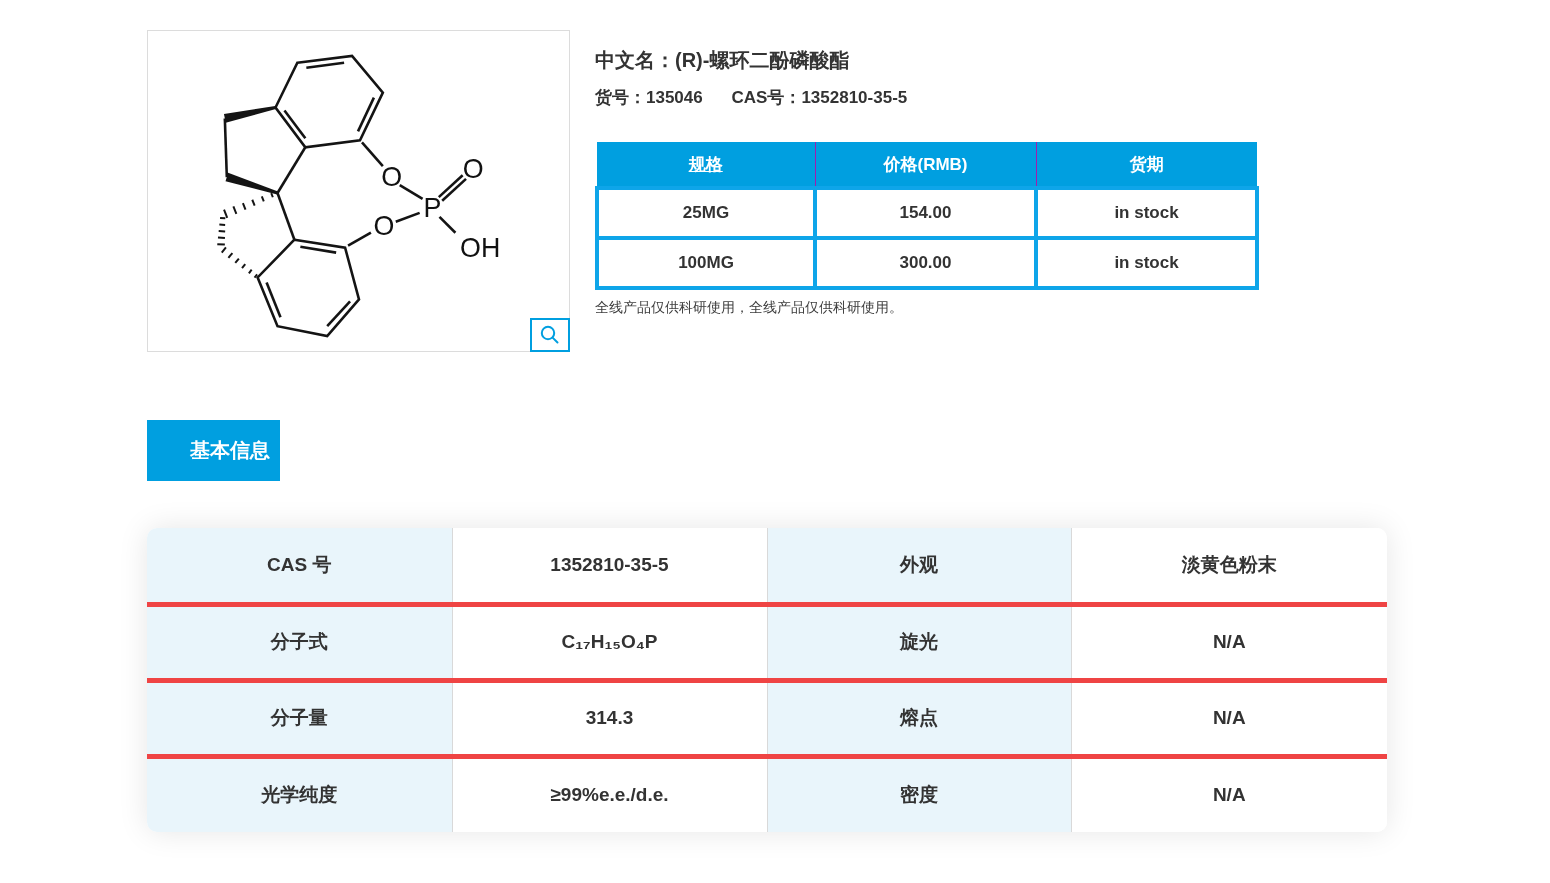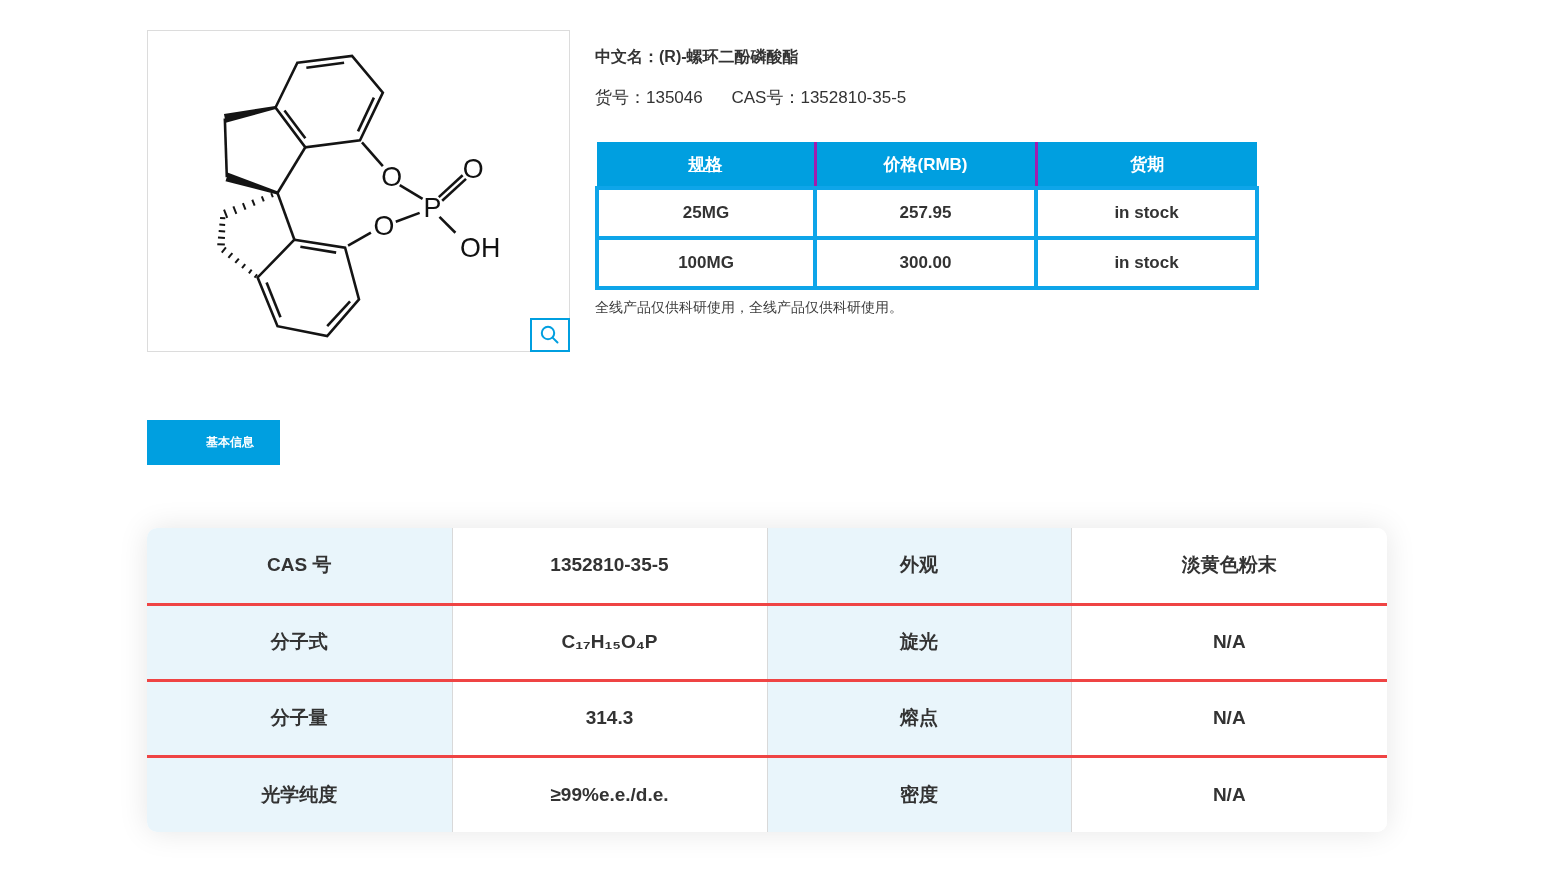--- a/index.html
+++ b/index.html
@@ -21,53 +21,53 @@
   .bond-thin { stroke:#141414; stroke-width:2; fill:none; }
   .wedge { fill:#141414; stroke:none; }
   .atom { font-family:"Liberation Sans","DejaVu Sans",sans-serif; font-size:27px; font-weight:500; fill:#111; }
   .zoom-btn {
     position:absolute; right:-1px; bottom:-1px; width:40px; height:34px;
     background:#fff; border:2px solid #009FE0;
     display:flex; align-items:center; justify-content:center; cursor:pointer;
   }
 
   
-  .info-name { position:absolute; left:595px; top:47px; font-size:16px; font-weight:600; color:#333; }
-  .info-sku  { position:absolute; left:595px; top:86px; font-size:17px; font-weight:400; color:#333; }
+  .info-name { position:absolute; left:595px; top:47px; font-size:20px; font-weight:600; color:#333; }
+  .info-sku  { position:absolute; left:595px; top:86px; font-size:17px; font-weight:700; color:#333; }
   .info-sku .cas-label { margin-left:24px; }
 
   
   table.price { position:absolute; left:595px; top:142px; border-collapse:collapse; table-layout:fixed; }
   table.price th {
     height:46px; background:#009FE0; color:#ffffff; font-size:17px; font-weight:700;
-    text-align:center; border-left:3px solid #a21caf;
+    text-align:center; border-left:1px solid #a21caf;
   }
   table.price th:first-child { border-left:none;text-decoration:underline; }
   table.price td {
     height:50px; background:#ffffff; text-align:center; font-size:17px; font-weight:600;
     color:#333; border:4px solid #0ea5e9;
   }
   .note { position:absolute; left:595px; top:299px; font-size:14px; color:#3d3d3d; }
 
   
   .tab {
-    position:absolute; left:147px; top:420px; width:133px; height:45px;
-    background:#009FE0; color:#fff; font-size:12px; font-weight:600;
+    position:absolute; left:147px; top:420px; width:133px; height:61px;
+    background:#009FE0; color:#fff; font-size:20px; font-weight:600;
     display:flex; align-items:center; justify-content:center; cursor:pointer; border:none;padding-left:33px;
   }
 
   
   .details-card {
     position:absolute; left:147px; top:528px; width:1240px; height:304px;
     background:#fff; border-radius:10px; overflow:hidden;
     box-shadow:0 0 30px rgba(0,0,0,0.10);
   }
   table.details { width:1240px; height:304px; border-collapse:collapse; table-layout:fixed; }
   table.details td { text-align:center; font-size:19px; color:#333; height:61px; }
-  table.details tr + tr td { border-top:3px solid #ef4444; }
+  table.details tr + tr td { border-top:5px solid #ef4444; }
   table.details td + td { border-left:1px solid #d9d9d9; }
   table.details td.lbl { background:#E9F5FB; font-weight:700; }
   table.details td.val { background:#ffffff; font-weight:600; }
 </style>
 </head>
 <body>
 
 <div class="page">
 
   <div class="structure-box">
@@ -153,21 +153,21 @@
     <thead>
       <tr>
         <th>规格</th>
         <th>价格(RMB)</th>
         <th>货期</th>
       </tr>
     </thead>
     <tbody>
       <tr>
         <td>25MG</td>
-        <td>257.95</td>
+        <td>154.00</td>
         <td>in stock</td>
       </tr>
       <tr>
         <td>100MG</td>
         <td>300.00</td>
         <td>in stock</td>
       </tr>
     </tbody>
   </table>
 

